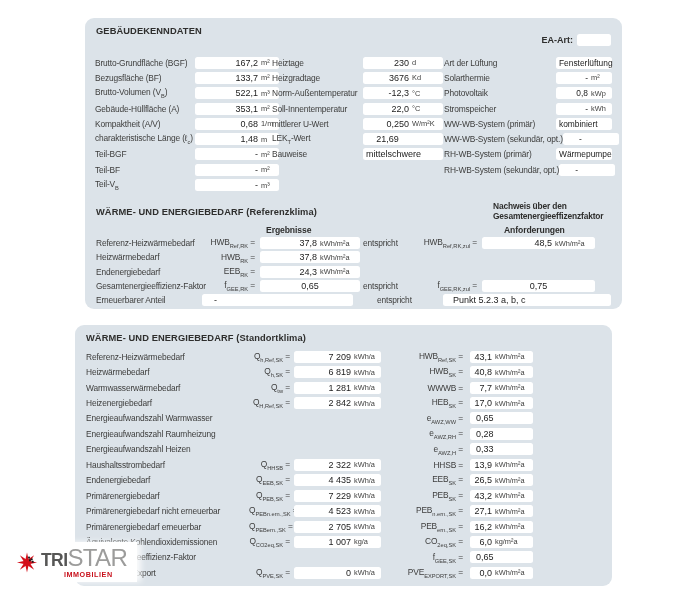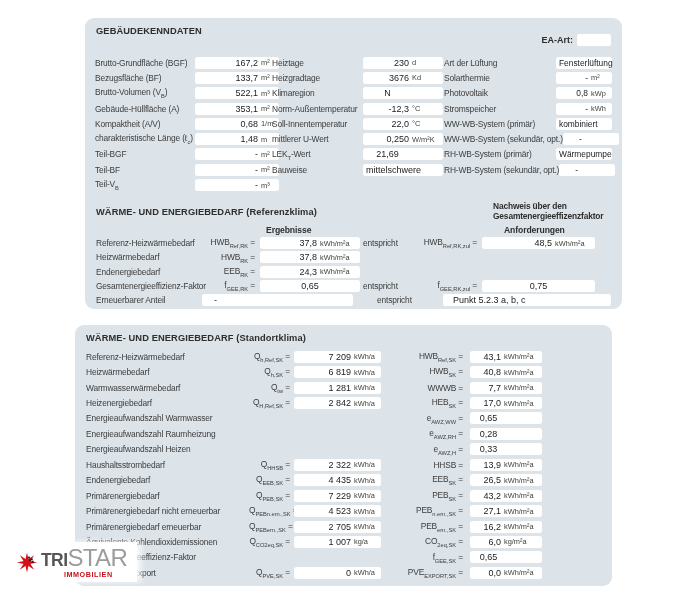--- a/index.html
+++ b/index.html
@@ -62,21 +62,21 @@
   .s2v2b{width:168px;} .s2v2b .num{text-align:left;padding-left:7px;}
 
   
   .s3rows{position:absolute;left:11px;top:24px;}
   .s3rows .row{height:15.45px;}
   .s3l{width:163px;}
   .s3f1{width:45px;text-align:right;padding-right:4px;box-sizing:border-box;}
   .s3v1{width:87px;} .s3v1 .unit{width:27px;}
   .g24{width:24px;flex-shrink:0;} .g3{width:3px;flex-shrink:0;}
   .s3f2{width:62px;text-align:right;padding-right:4px;box-sizing:border-box;}
-  .s3v2{width:72px;} .s3v2 .unit{width:38px;}
+  .s3v2{width:63px;} .s3v2 .unit{width:38px;}
   .s3v2[data-align="l"] .num{padding-left:3px;}
 
   
   .logo{
     position:absolute;left:0;top:542px;width:137px;height:40px;background:#ffffff;z-index:5;
     display:flex;align-items:center;box-shadow:4px 0 6px rgba(255,255,255,0.85);
   }
   .logo-star{margin-left:16px;flex-shrink:0;}
   .logo-text{margin-left:3px;line-height:1;}
   .logo-line{white-space:nowrap;}
@@ -180,27 +180,20 @@
       </div>
 
       <div class="row">
         <span class="label"><span>Heizgradtage</span></span>
         <span class="field">
           <span class="num"><span>3676</span></span>
           <span class="unit"><span>Kd</span></span>
         </span>
       </div>
 
-      <div class="row">
-        <span class="label"><span>Klimaregion</span></span>
-        <span class="field">
-          <span class="num"><span>N</span></span>
-          <span class="unit"></span>
-        </span>
-      </div>
 
       <div class="row">
         <span class="label"><span>Norm-Außentemperatur</span></span>
         <span class="field">
           <span class="num"><span>-12,3</span></span>
           <span class="unit"><span>°C</span></span>
         </span>
       </div>
 
       <div class="row">

